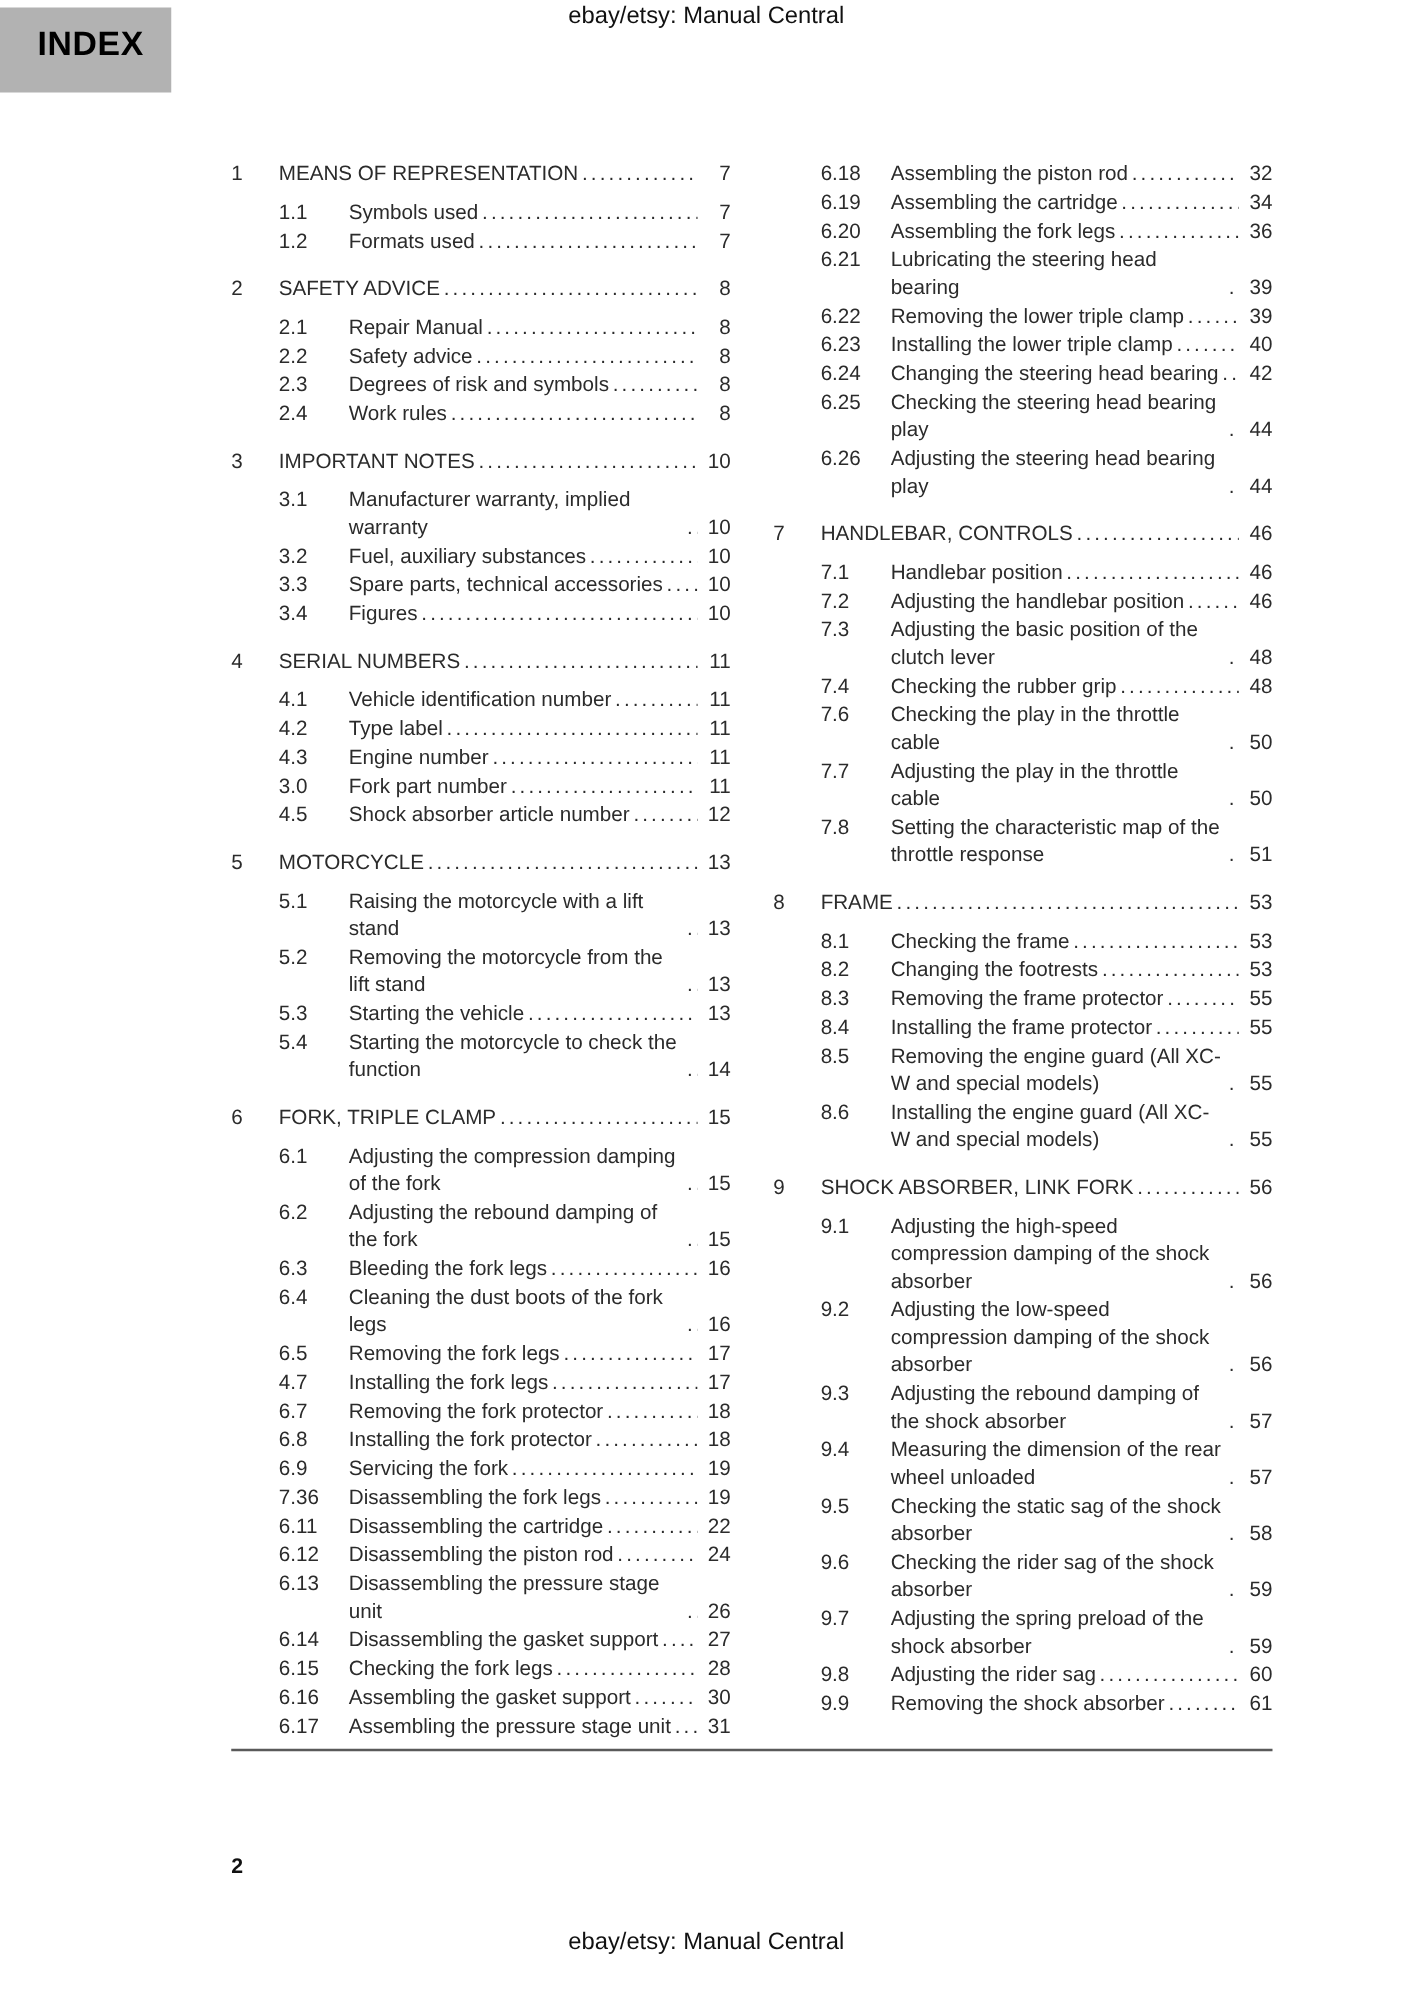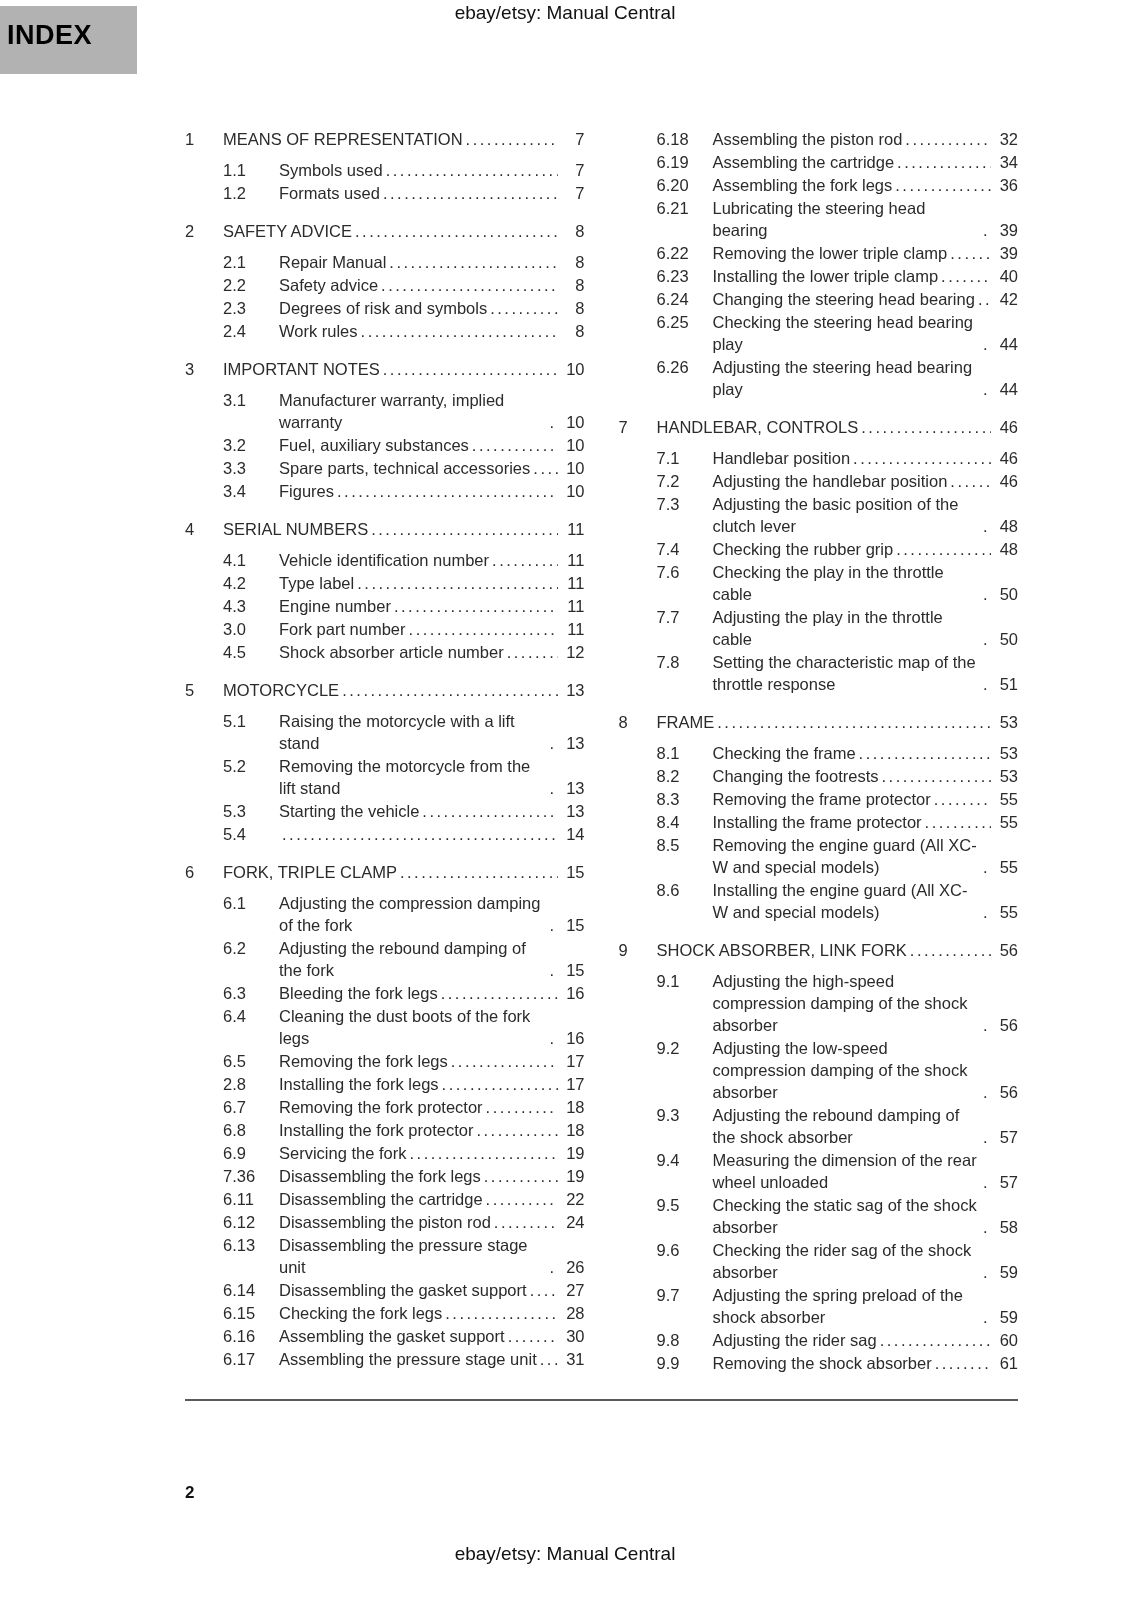--- a/index.html
+++ b/index.html
@@ -22,21 +22,21 @@
     color: #111;
   }
   .index-box {
     position: absolute;
     top: 6px; left: 0;
     width: 137px; height: 68px;
     background: #b2b2b2;
     color: #000;
     font-size: 27px;
     font-weight: bold;
-    padding: 14px 0 0 7px;
+    padding: 14px 0 0 30px;
     letter-spacing: 0.5px;
   }
 
   
   .toc {
     position: absolute;
     top: 128px;
     left: 185px;
     right: 112px;
     display: flex;
@@ -299,20 +299,21 @@
         <span class="entry-number">5.3</span>
         <span class="entry-body">
           <span class="entry-title">Starting the vehicle</span>
           <span class="dot-leader"></span>
           <span class="entry-page">13</span>
         </span>
       </div>
       <div class="toc-row item">
         <span class="entry-number">5.4</span>
         <span class="entry-body">
+          <span class="entry-title">Starting the motorcycle to check the function</span>
           <span class="dot-leader"></span>
           <span class="entry-page">14</span>
         </span>
       </div>
       <div class="toc-row section">
         <span class="entry-number">6</span>
         <span class="entry-body">
           <span class="entry-title">FORK, TRIPLE CLAMP</span>
           <span class="dot-leader"></span>
           <span class="entry-page">15</span>
@@ -352,21 +353,21 @@
       </div>
       <div class="toc-row item">
         <span class="entry-number">6.5</span>
         <span class="entry-body">
           <span class="entry-title">Removing the fork legs</span>
           <span class="dot-leader"></span>
           <span class="entry-page">17</span>
         </span>
       </div>
       <div class="toc-row item">
-        <span class="entry-number">2.8</span>
+        <span class="entry-number">4.7</span>
         <span class="entry-body">
           <span class="entry-title">Installing the fork legs</span>
           <span class="dot-leader"></span>
           <span class="entry-page">17</span>
         </span>
       </div>
       <div class="toc-row item">
         <span class="entry-number">6.7</span>
         <span class="entry-body">
           <span class="entry-title">Removing the fork protector</span>

